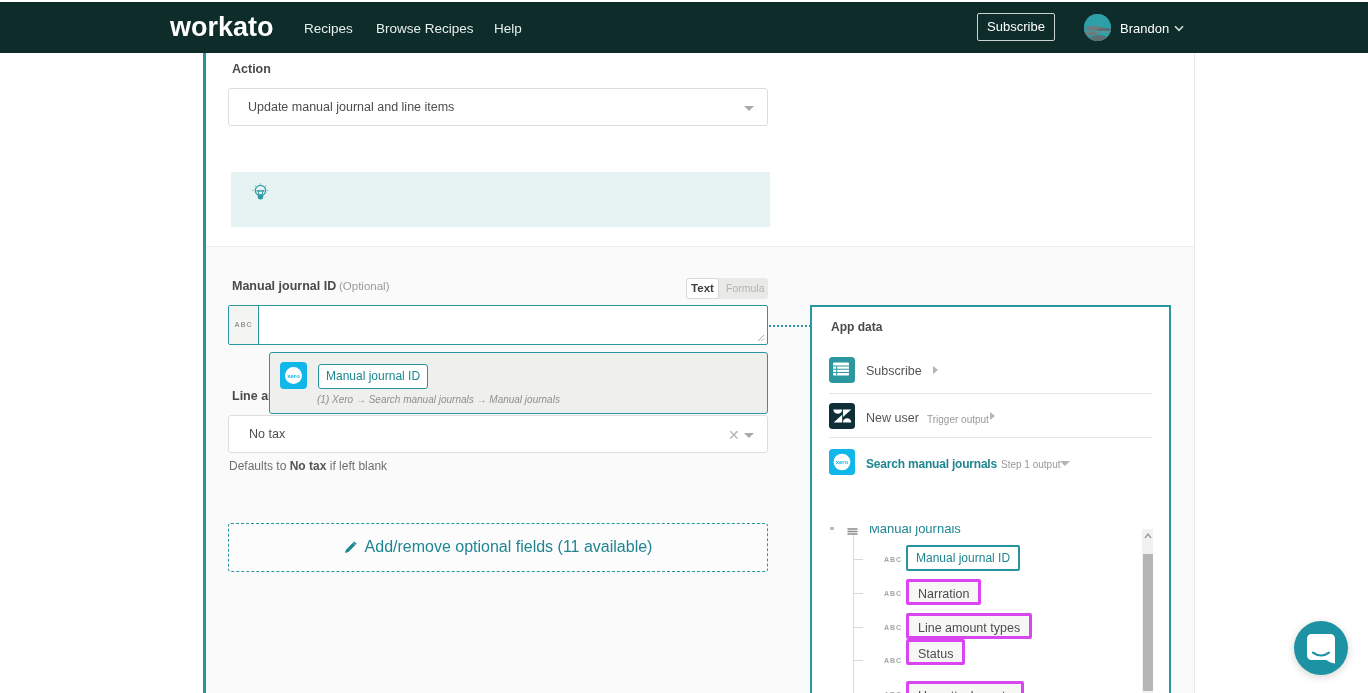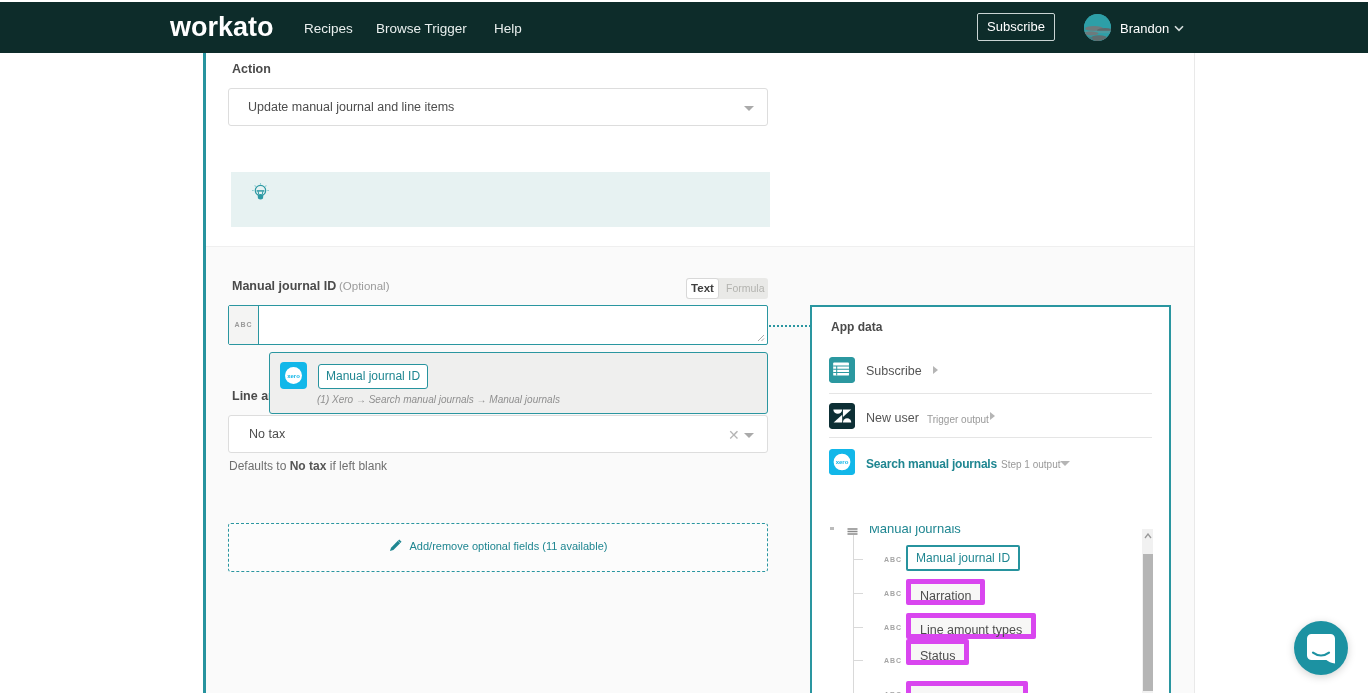--- a/index.html
+++ b/index.html
@@ -57,55 +57,55 @@
 #dd-cap { position:absolute; left:47px; top:41px; font-style:italic; font-size:10px; color:#8f8f8f; }
 
 
 #nt-select { position:absolute; left:228px; top:415px; width:540px; height:38px; }
 #nt-select .txt { position:absolute; left:20px; top:11px; font-size:12.5px; color:#4d4d4d; }
 #nt-x { position:absolute; left:499px; top:11px; font-size:14px; color:#b5b5b5; }
 #nt-select .caret { position:absolute; right:13px; top:17px; }
 #nt-note { position:absolute; left:229px; top:459px; font-size:12px; color:#6f6f6f; }
 
 
-#addrem { position:absolute; left:228px; top:523px; width:540px; height:49px; background:#fcfcfc; border:1px dashed #2a96a0; border-radius:3px; text-align:center; font-size:11px; color:#1f8691; line-height:45px; }
+#addrem { position:absolute; left:228px; top:523px; width:540px; height:49px; background:#fcfcfc; border:1px dashed #2a96a0; border-radius:3px; text-align:center; font-size:16px; color:#1f8691; line-height:45px; }
 
 
 #panel { position:absolute; left:810px; top:305px; width:361px; height:400px; background:#fff; border:2px solid #2a96a0; }
 #ad-title { position:absolute; left:19px; top:13px; font-weight:bold; font-size:12px; color:#4a4a4a; }
 .row-ico { position:absolute; left:17px; width:26px; height:26px; border-radius:3px; }
 .row-txt { position:absolute; left:54px; font-size:12.5px; color:#555; }
 .row-sub { position:absolute; font-size:10px; color:#9a9a9a; }
 .rcaret { position:absolute; width:0; height:0; border-top:4px solid transparent; border-bottom:4px solid transparent; border-left:5px solid #b5b5b5; }
 .hr { position:absolute; left:17px; width:323px; border-top:1px solid #e5e5e5; }
 
 #srch { position:absolute; left:19px; top:183px; width:322px; height:25px; background:#fff; border:1px solid #ccc; border-radius:3px; }
 #srch .txt { position:absolute; left:26px; top:4px; font-size:13px; color:#8b8b8b; }
 
 
 #tree { position:absolute; left:2px; top:219px; width:328px; height:177px; overflow:hidden; }
 #tree-inner { position:absolute; left:0; top:0px; width:328px; }
-.chip { position:absolute; left:92px; height:26px; background:#f7f7f6; border:5px solid #d946ef; border-radius:2px; font-size:12.5px; color:#4d4d4d; line-height:24px; padding:0 9px; }
+.chip { position:absolute; left:92px; height:26px; background:#f7f7f6; border:3px solid #d946ef; border-radius:2px; font-size:12.5px; color:#4d4d4d; line-height:24px; padding:0 9px; }
 .chip.sel { background:#fff; border:2px solid #27939e; color:#1f8691; line-height:22px; font-size:12px; padding:0 8px; }
 .abc { position:absolute; left:70px; color:#a5a5a5; font-size:7px; font-weight:bold; letter-spacing:1px; }
 .tick { position:absolute; left:39px; width:10px; border-top:1px solid #d9d9d9; }
 #vline { position:absolute; left:39px; top:9px; width:1px; height:600px; background:#d9d9d9; }
 #sb { position:absolute; left:330px; top:222px; width:11px; height:174px; background:#f1f1f1; }
 #sb-thumb { position:absolute; left:1px; top:25px; width:10px; height:137px; background:#b5b5b5; }
 
 
 #intercom { position:absolute; left:1294px; top:621px; width:54px; height:54px; border-radius:50%; background:#1c92a2; box-shadow:0 2px 8px rgba(0,0,0,0.18); }
 </style>
 </head>
 <body>
 <div id="topstrip"></div>
 <div id="nav">
   <div id="logo">workato</div>
   <div class="navlink" style="left:304px;">Recipes</div>
-  <div class="navlink" style="left:376px;">Browse Trigger</div>
+  <div class="navlink" style="left:376px;">Browse Recipes</div>
   <div class="navlink" style="left:494px;">Help</div>
   <div id="subscribe">Subscribe</div>
   <div id="avatar">
     <svg width="27" height="27" viewBox="0 0 27 27">
       <rect width="27" height="27" fill="#2d9fa7"></rect>
       <ellipse cx="10" cy="14.5" rx="9" ry="2.6" fill="#6e7a7c"></ellipse>
       <ellipse cx="21" cy="16.5" rx="8" ry="2.4" fill="#5d696c"></ellipse>
       <rect y="16.8" width="27" height="2.4" fill="#4a9aa0"></rect>
       <ellipse cx="7" cy="19.5" rx="7.5" ry="1.9" fill="#6e7a7c"></ellipse>
       <ellipse cx="15" cy="24.5" rx="9" ry="3.2" fill="#5f6e70"></ellipse>

